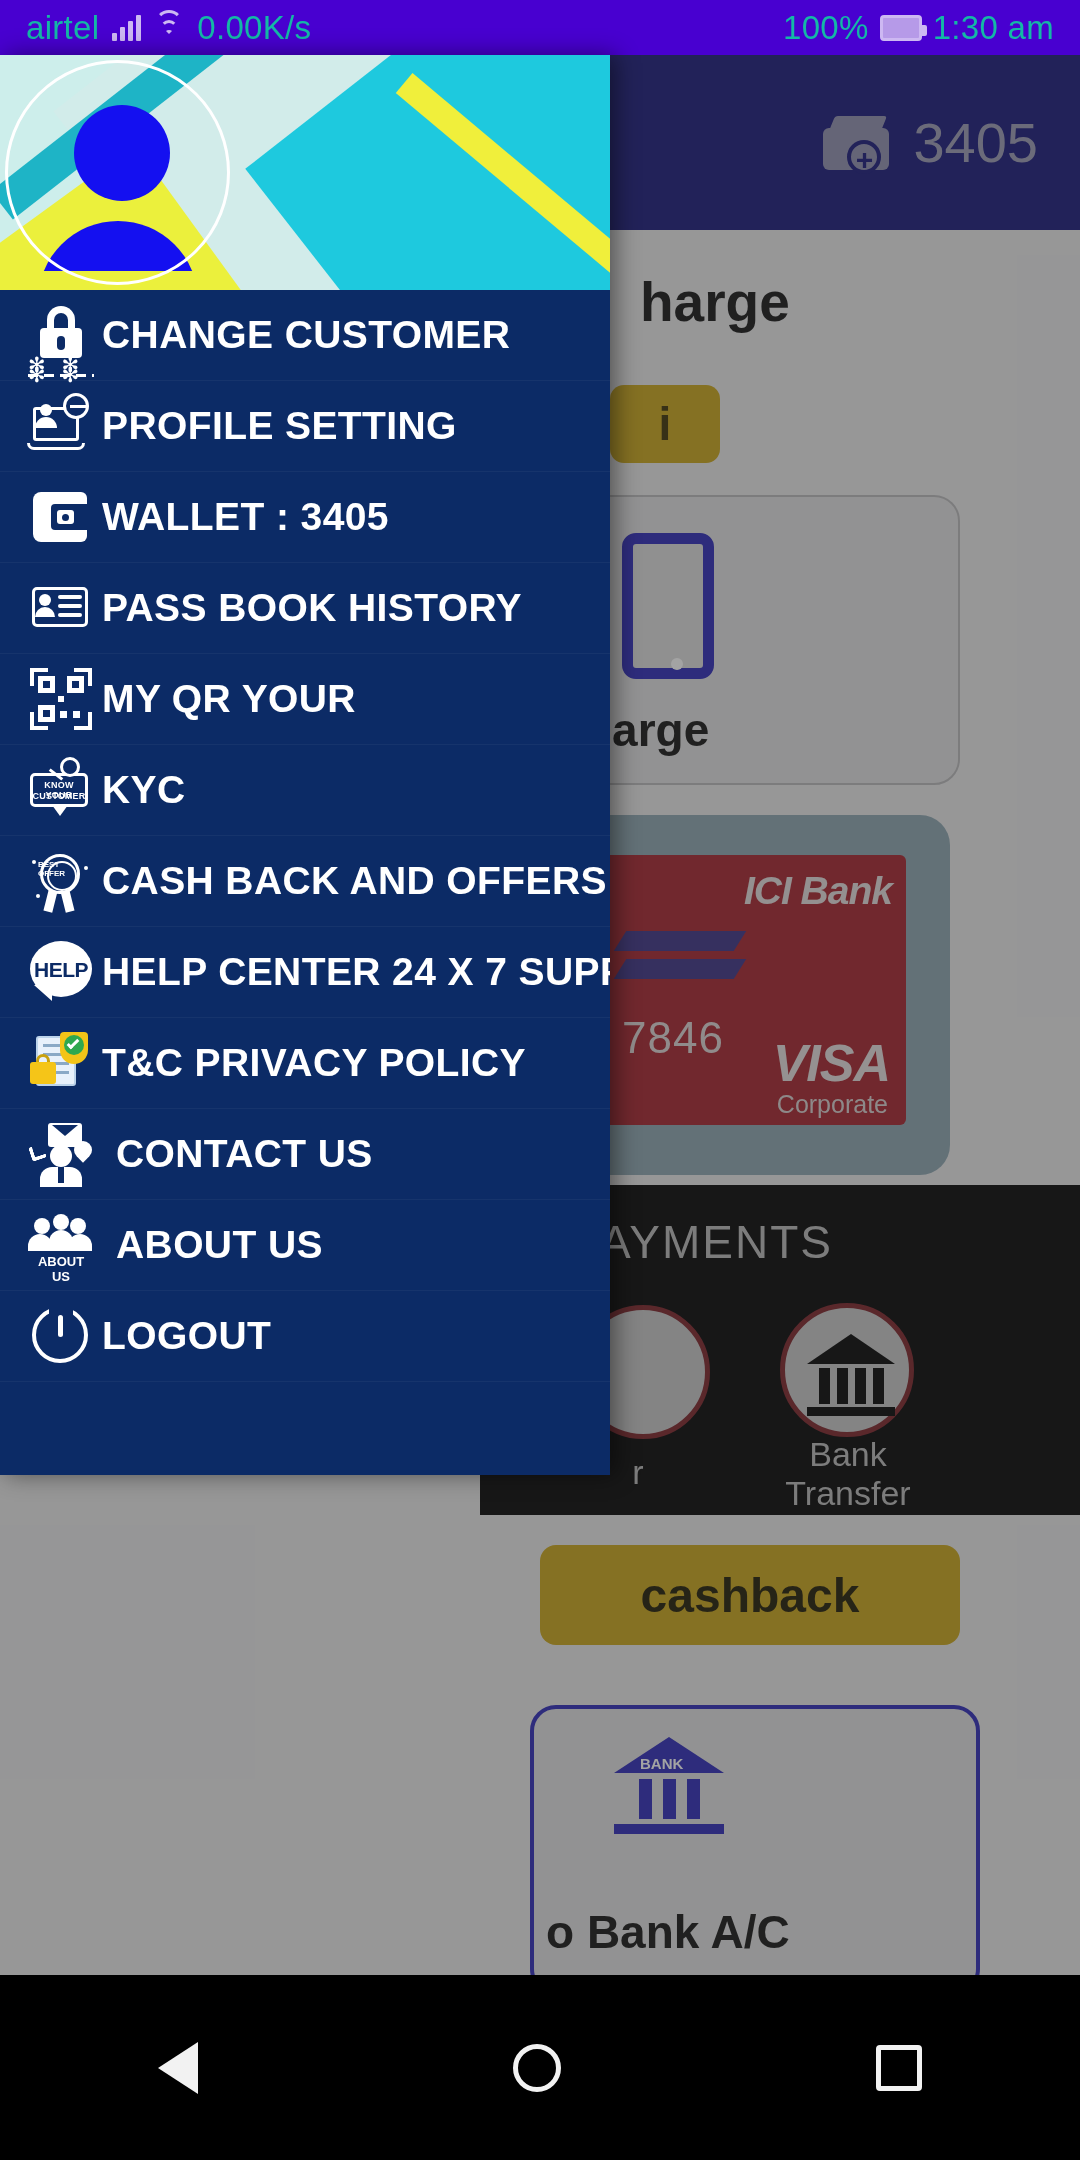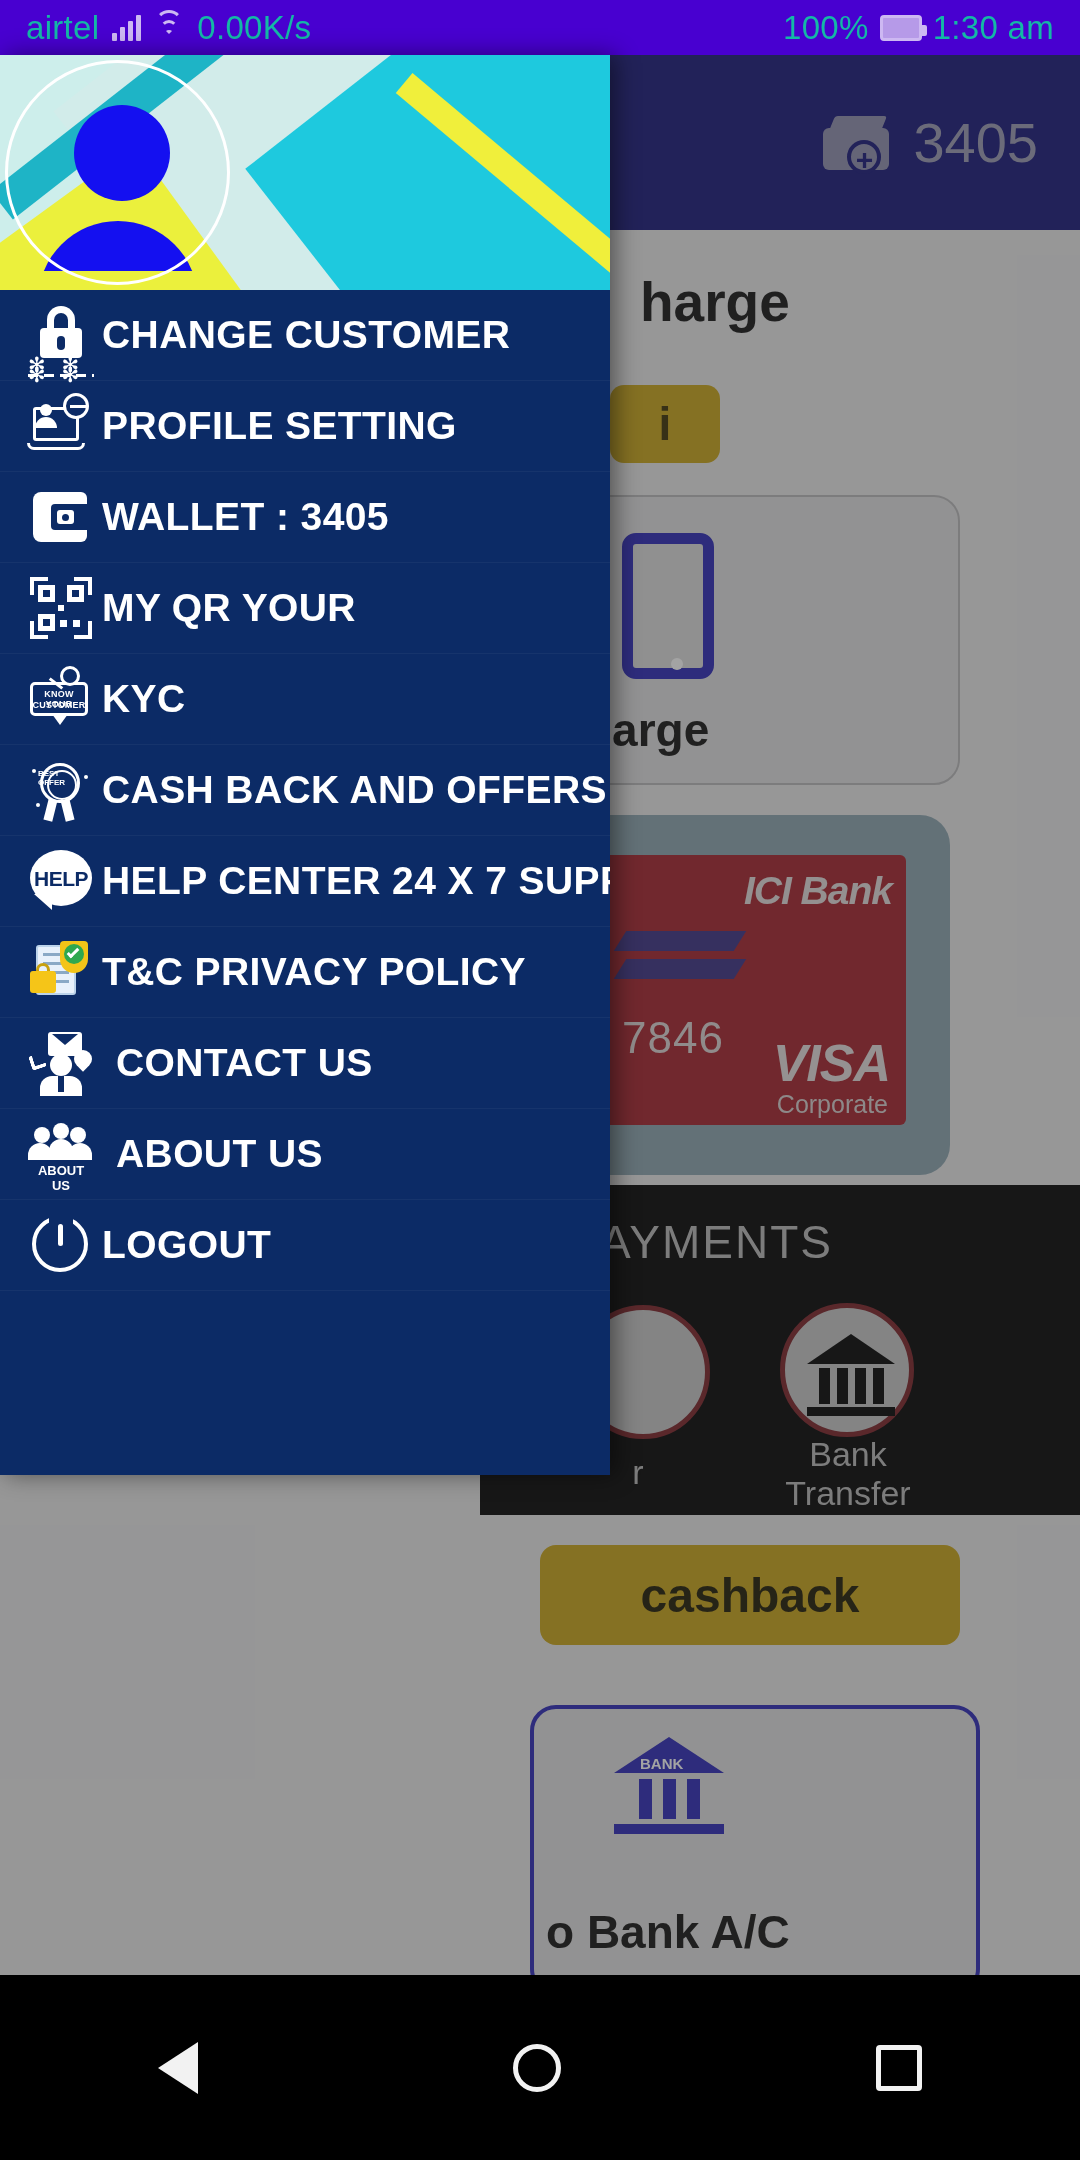--- a/index.html
+++ b/index.html
@@ -473,20 +473,35 @@
       <span class="menu-ico">
         <span class="ic ic-wallet">
             <span class="w"></span>
             <span class="inner"></span>
             <span class="dot"></span>
           </span>
       </span>
       <span class="menu-label">WALLET : 3405</span>
     </div>
 
+    <div class="menu-item">
+      <span class="menu-ico">
+        <span class="ic ic-id">
+            <span class="card"></span>
+            <span class="ph"></span>
+            <span class="pb"></span>
+          <span class="lines">
+              <i></i>
+              <i></i>
+              <i></i>
+            </span>
+          </span>
+      </span>
+      <span class="menu-label">PASS BOOK HISTORY</span>
+    </div>
 
     <div class="menu-item">
       <span class="menu-ico">
         <span class="ic ic-qr">
           <span class="corner c1"></span>
             <span class="corner c2"></span>
           <span class="corner c3"></span>
             <span class="corner c4"></span>
           <span class="blk b1"></span>
             <span class="blk b2"></span>

